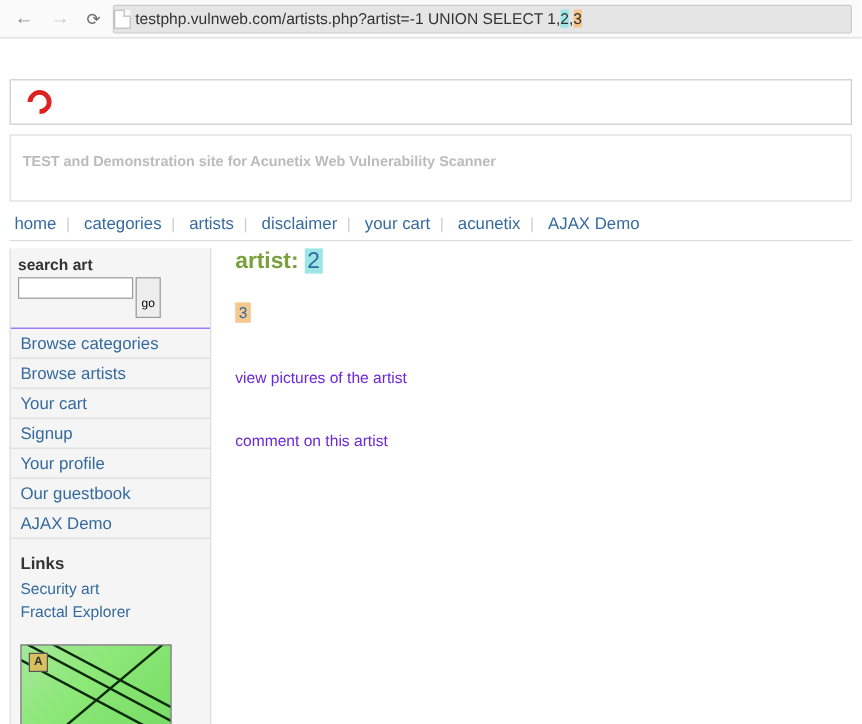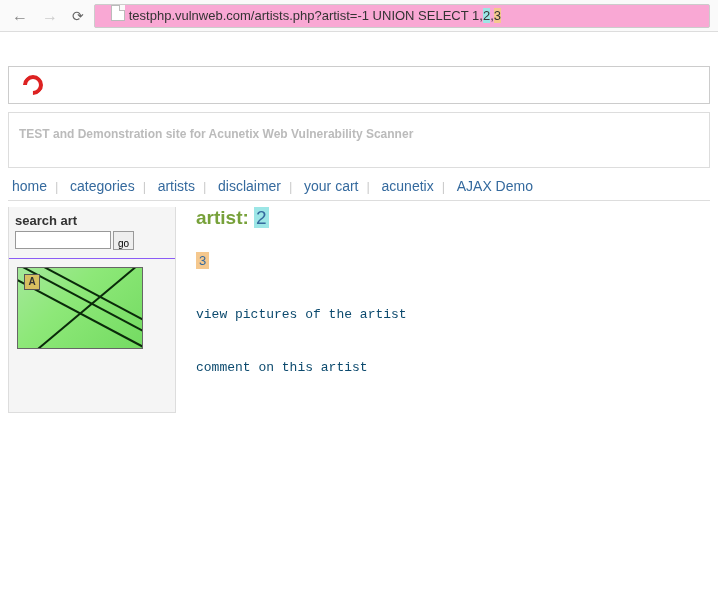--- a/index.html
+++ b/index.html
@@ -1,21 +1,21 @@
 <!DOCTYPE html>
 <html><head>
 <meta charset="utf-8">
 <style>
 * { margin: 0; padding: 0; box-sizing: border-box; }
 body { font-family: Arial, Helvetica, sans-serif; font-size: 13px; background: #fff; }
 .browser-toolbar { display: flex; align-items: center; padding: 4px 8px; border-bottom: 1px solid #ddd; background: #fafafa; height: 32px; gap: 6px; }
 .nav-arrow { color: #888; font-size: 16px; cursor: pointer; padding: 0 4px; }
 .nav-arrow.disabled { color: #ccc; }
 .reload-icon { color: #666; font-size: 14px; cursor: pointer; padding: 0 4px; }
-.url-bar { flex: 1; display: flex; border: 1px solid #ccc; background: #f9a8d4; height: 24px; padding: 0 16px; border-radius: 2px; }
+.url-bar { flex: 1; display: flex; align-items: center; border: 1px solid #ccc; background: #e5e5e5; height: 24px; padding: 0 0; border-radius: 2px; }
 .page-icon { width: 14px; height: 16px; background: #fff; border: 1px solid #bbb; margin-right: 4px; position: relative; }
 .page-icon::before { content: ""; position: absolute; top: -1px; right: -1px; width: 5px; height: 5px; background: #fafafa; border-left: 1px solid #bbb; border-bottom: 1px solid #bbb; }
 .url-text { font-size: 13px; color: #333; white-space: nowrap; display: flex; align-items: center; }
 .hl1 { background: #9ce6e6; }
 .hl2 { background: #f5c88e; }
 .page-wrap { padding: 8px; }
 .top-space { height: 26px; }
 .logo-bar { border: 1px solid #ccc; background: #fff; padding: 5px 6px; display: flex; align-items: center; margin-bottom: 8px; }
 .logo-acunetix { display: flex; align-items: center; gap: 6px; padding: 3px 8px; }
 .logo-ring { width: 20px; height: 20px; border: 4px solid #d22; border-radius: 50%; border-bottom-color: transparent; transform: rotate(45deg); }
@@ -25,36 +25,36 @@
 .main-nav { padding: 4px 2px 6px; border-bottom: 1px solid #ddd; margin-bottom: 6px; }
 .main-nav a { color: #356a9e; text-decoration: none; font-size: 14px; padding: 0 8px; }
 .main-nav a:first-child { padding-left: 2px; }
 .nav-sep { color: #ccc; }
 .columns { display: flex; }
 .sidebar { width: 168px; border-right: 1px solid #ddd; border-left: 1px solid #ddd; border-bottom: 1px solid #ddd; background: #f5f5f5; }
 .side-search { padding: 6px 6px 8px; border-bottom: 1px solid #8b5cf6; }
 .side-search .title { font-weight: bold; font-size: 13px; color: #333; margin-bottom: 3px; }
 .search-row { display: flex; gap: 2px; }
 .search-input { width: 96px; height: 18px; border: 1px solid #999; font-size: 11px; padding: 0 2px; }
-.go-btn { height: 19px; border: 1px solid #999; background: #eee; font-size: 10px; padding: 6px 4px; cursor: pointer; }
+.go-btn { height: 19px; border: 1px solid #999; background: #eee; font-size: 10px; padding: 16px 4px; cursor: pointer; }
 .side-links a { display: block; color: #356a9e; text-decoration: none; font-size: 14px; padding: 4px 8px; border-bottom: 1px solid #ddd; }
 .side-section { padding: 6px 8px 10px; }
 .side-section .title { font-weight: bold; font-size: 14px; color: #333; margin-bottom: 4px; padding-top: 6px; }
 .side-section a { display: block; color: #356a9e; text-decoration: none; font-size: 13px; padding: 2px 0; }
 .thumb-wrap { padding: 8px; }
 .thumb { width: 126px; height: 82px; border: 1px solid #666; background: linear-gradient(135deg, #a4e89a 0%, #8de878 40%, #74db62 100%); position: relative; overflow: hidden; }
 .thumb::before, .thumb::after { content: ""; position: absolute; background: #0a2a0a; }
 .thumb::before { width: 180px; height: 2px; top: 38px; left: -10px; transform: rotate(28deg); box-shadow: 0 -10px 0 0 #0a2a0a, 0 14px 0 0 #0a2a0a; }
 .thumb::after { width: 160px; height: 2px; top: 38px; left: -10px; transform: rotate(-40deg); }
 .thumb .btn { position: absolute; top: 6px; left: 6px; width: 16px; height: 16px; background: #d8c060; border: 1px solid #555; font-size: 10px; text-align: center; line-height: 14px; color: #333; font-weight: bold; }
 .content { flex: 1; padding: 0 0 0 20px; }
 .artist-head { color: #77a13a; font-size: 19px; font-weight: bold; margin-bottom: 23px; }
 .artist-head .num { background: #9ce6e6; color: #356a9e; padding: 0 2px; font-weight: normal; }
 .artist-body .tag3 { display: inline-block; background: #f5c88e; color: #356a9e; padding: 1px 3px; margin-bottom: 38px; }
-.artist-body a { display: block; color: #0c4a6e; text-decoration: none; font-size: 13px; margin-bottom: 38px; font-family: Liberation Mono, monospace; }
+.artist-body a { display: block; color: #6d28d9; text-decoration: none; font-size: 13px; margin-bottom: 38px; }
 </style>
 </head>
 <body>
 
 <div class="browser-toolbar">
   <span class="nav-arrow">←</span>
   <span class="nav-arrow disabled">→</span>
   <span class="reload-icon">⟳</span>
   <div class="url-bar">
     <span class="page-icon"></span>
@@ -90,20 +90,34 @@
 
   <div class="columns">
     <div class="sidebar">
       <div class="side-search">
         <div class="title">search art</div>
         <div class="search-row">
           <input class="search-input" type="text" style="">
           <button class="go-btn">go</button>
         </div>
       </div>
+      <div class="side-links">
+        <a href="#">Browse categories</a>
+        <a href="#">Browse artists</a>
+        <a href="#">Your cart</a>
+        <a href="#">Signup</a>
+        <a href="#">Your profile</a>
+        <a href="#">Our guestbook</a>
+        <a href="#">AJAX Demo</a>
+      </div>
+      <div class="side-section">
+        <div class="title">Links</div>
+        <a href="#">Security art</a>
+        <a href="#">Fractal Explorer</a>
+      </div>
       <div class="thumb-wrap">
         <div class="thumb">
           <div class="btn">A</div>
         </div>
       </div>
     </div>
 
     <div class="content">
       <div class="artist-head">
         <span>artist: </span><span class="num">2</span>

